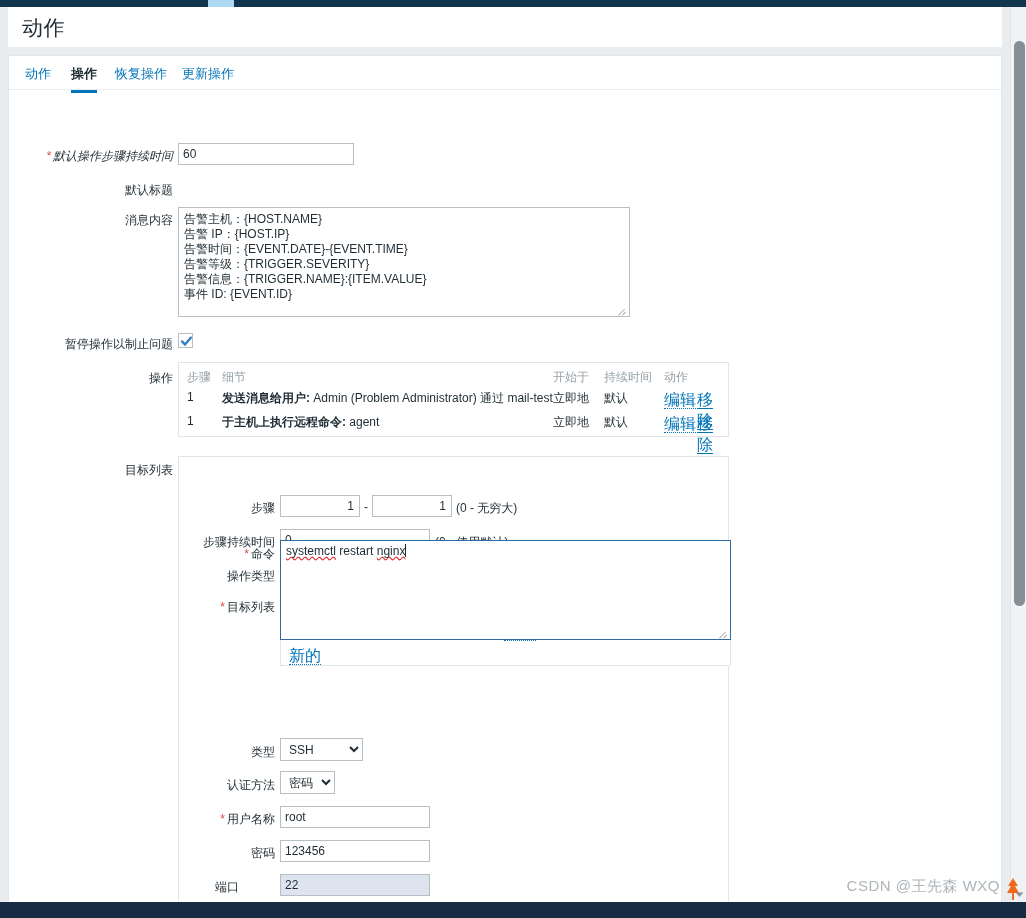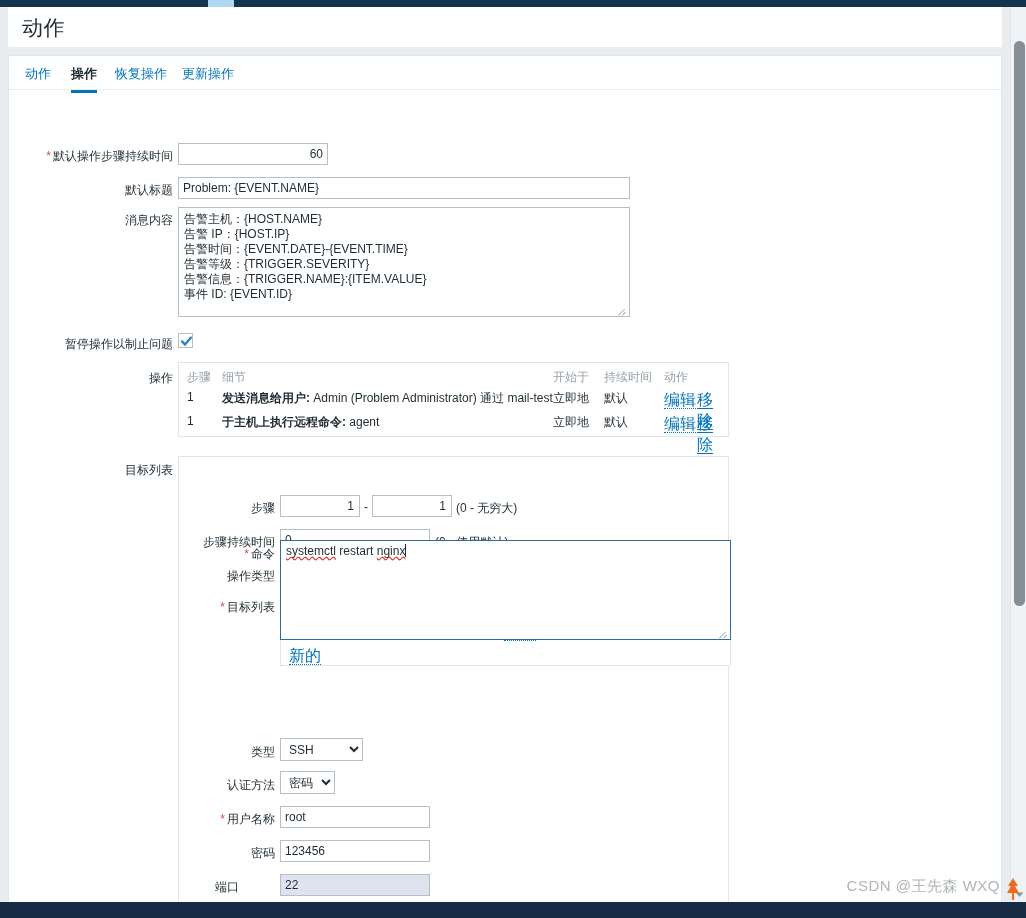--- a/index.html
+++ b/index.html
@@ -203,27 +203,26 @@
       <div class="tab active" style="left:62px;">
         <span>操作</span>
         <div class="tab-underline"></div>
       </div>
       <div class="tab" style="left:106px;">恢复操作</div>
       <div class="tab" style="left:173px;">更新操作</div>
     </div>
 
     <div id="form-area">
 
-      <div class="lbl" style="left:0px; top:58px; width:164px;">
+      <div class="lbl" style="left:0px; top:58px; width:164px;font-style:italic;">
         <span class="req-star">*</span><span>默认操作步骤持续时间</span>
       </div>
-      <input class="ti" type="text" style="position: absolute; left: 169px; top: 53px; width: 150px; text-align: right;" value="60">
+      <input class="ti" type="text" style="position: absolute; left: 169px; top: 53px; width: 176px;" value="60">
 
       <div class="lbl" style="left:0px; top:92px; width:164px;">默认标题</div>
-      <input class="ti" type="text" style="position: absolute; left: 169px; top: 87px; width: 452px;" value="Problem: {EVENT.NAME}">
 
       <div class="lbl" style="left:0px; top:122px; width:164px;">消息内容</div>
       <div style="position:absolute; left:169px; top:117px; width:452px; height:110px;">
         <textarea class="ta" style="position: absolute; left: 0px; top: 0px; width: 452px; height: 110px;">告警主机：{HOST.NAME}
 告警 IP：{HOST.IP}
 告警时间：{EVENT.DATE}-{EVENT.TIME}
 告警等级：{TRIGGER.SEVERITY}
 告警信息：{TRIGGER.NAME}:{ITEM.VALUE}
 事件 ID: {EVENT.ID}</textarea>
         <div class="resize-grip">

